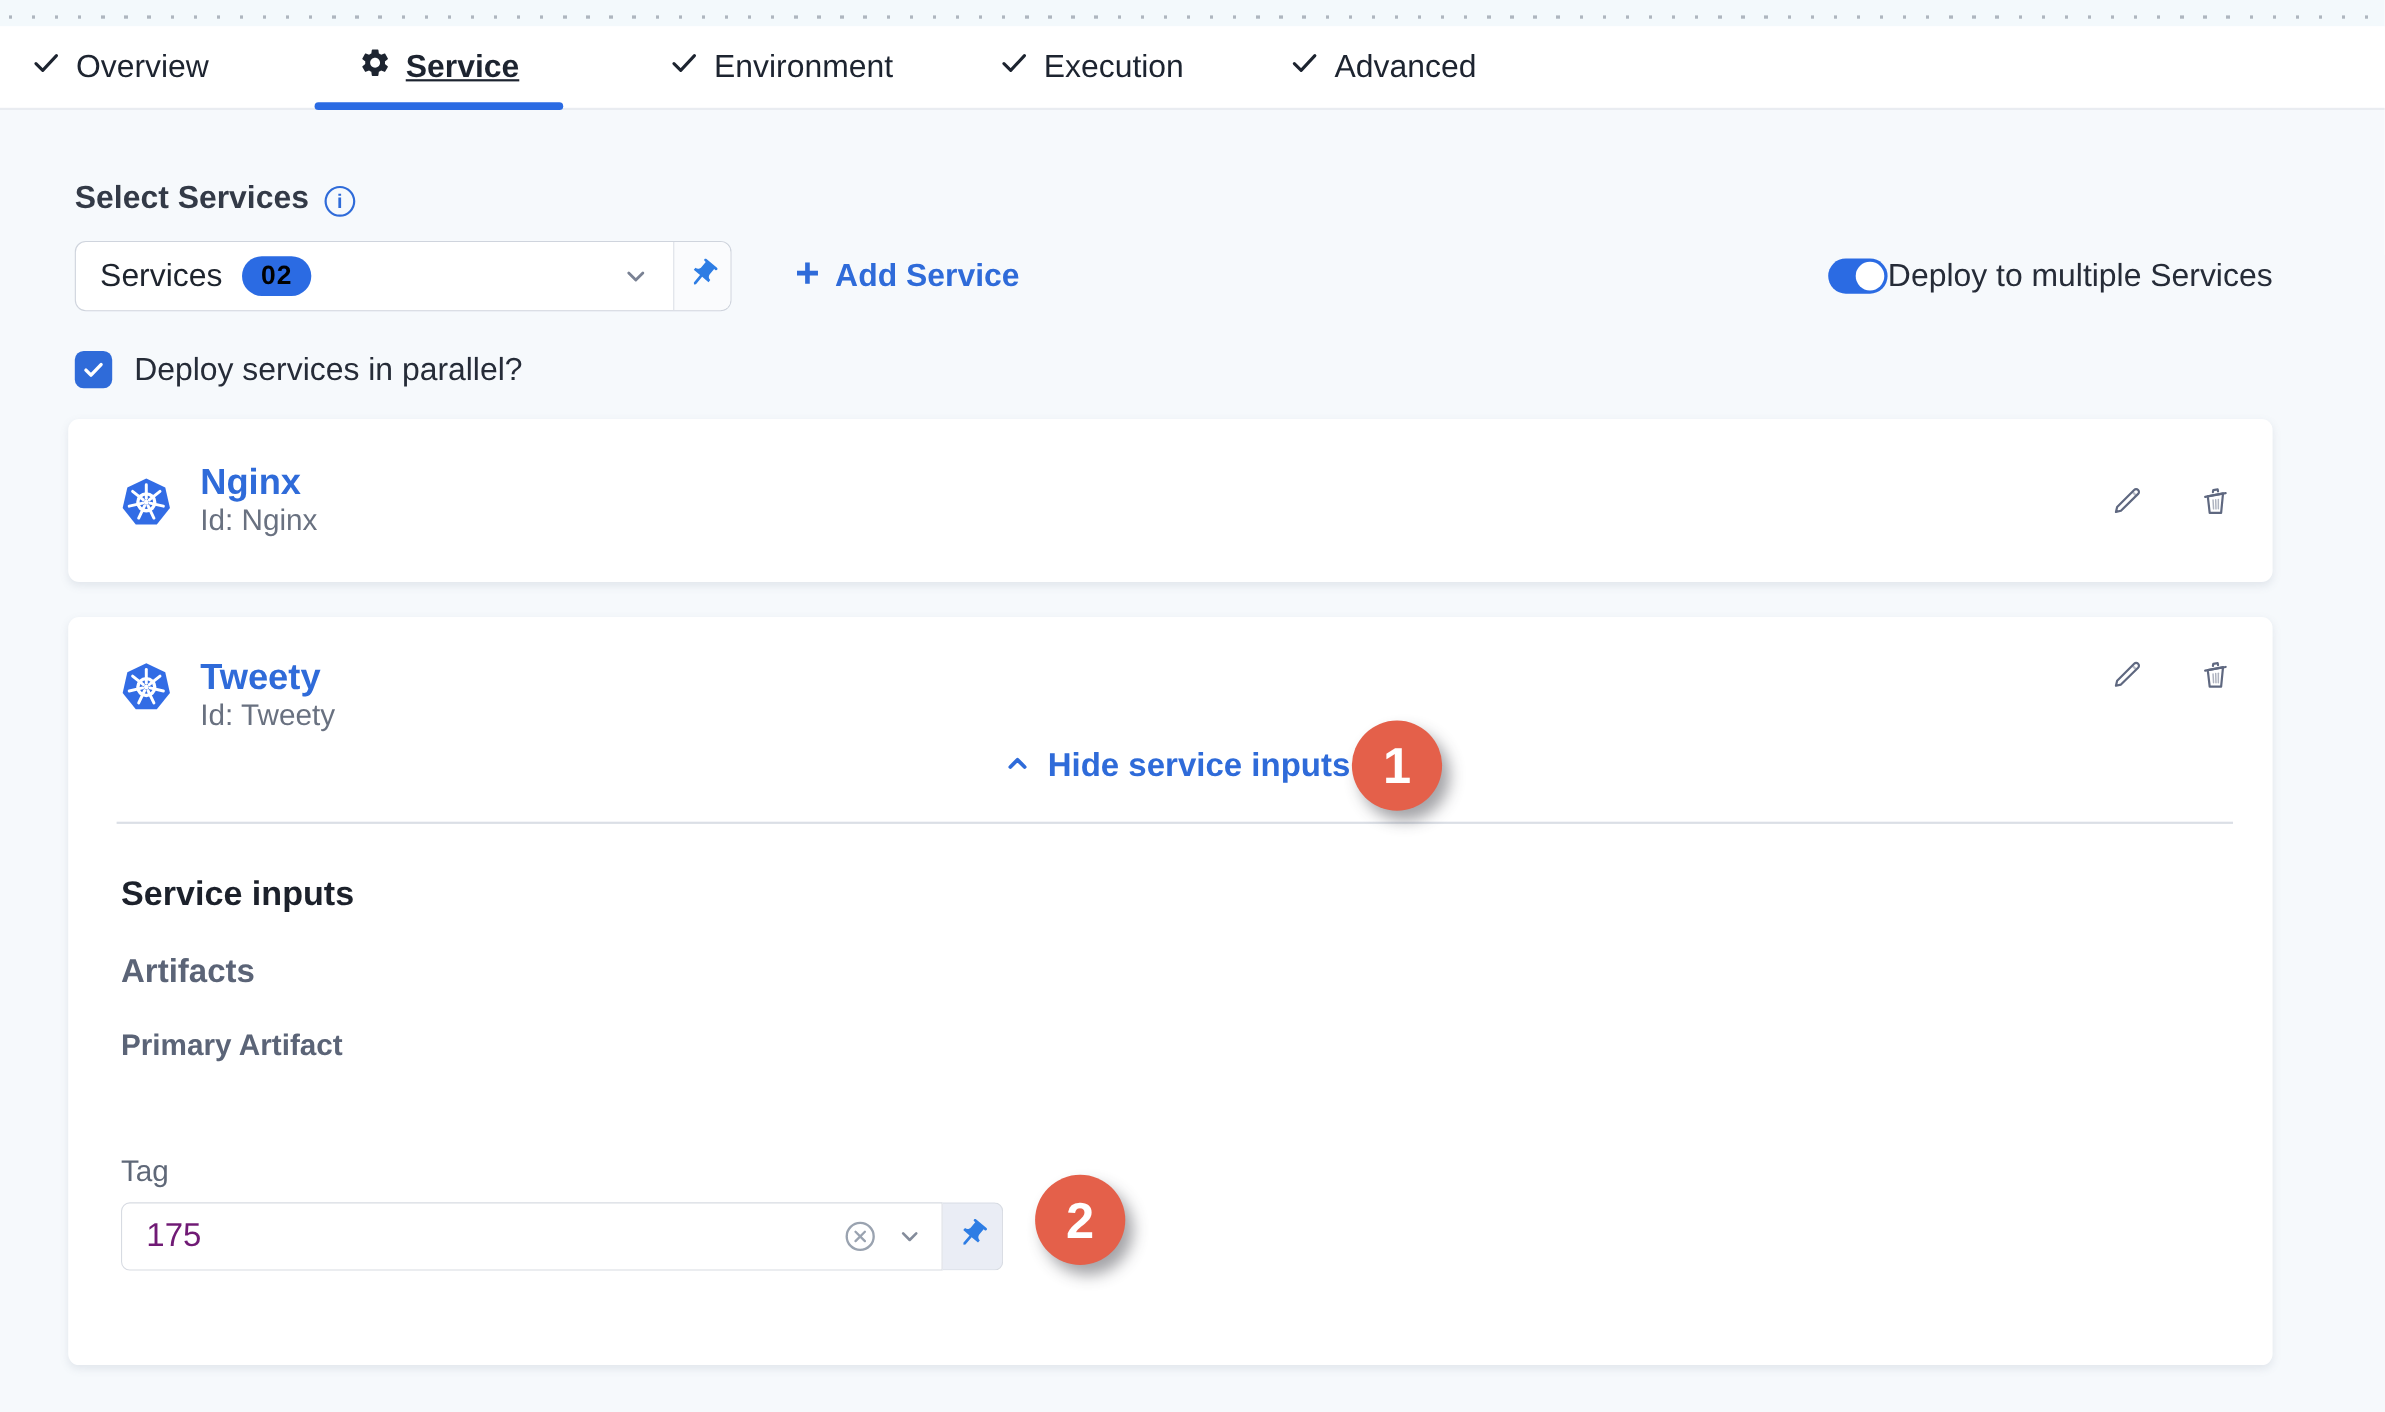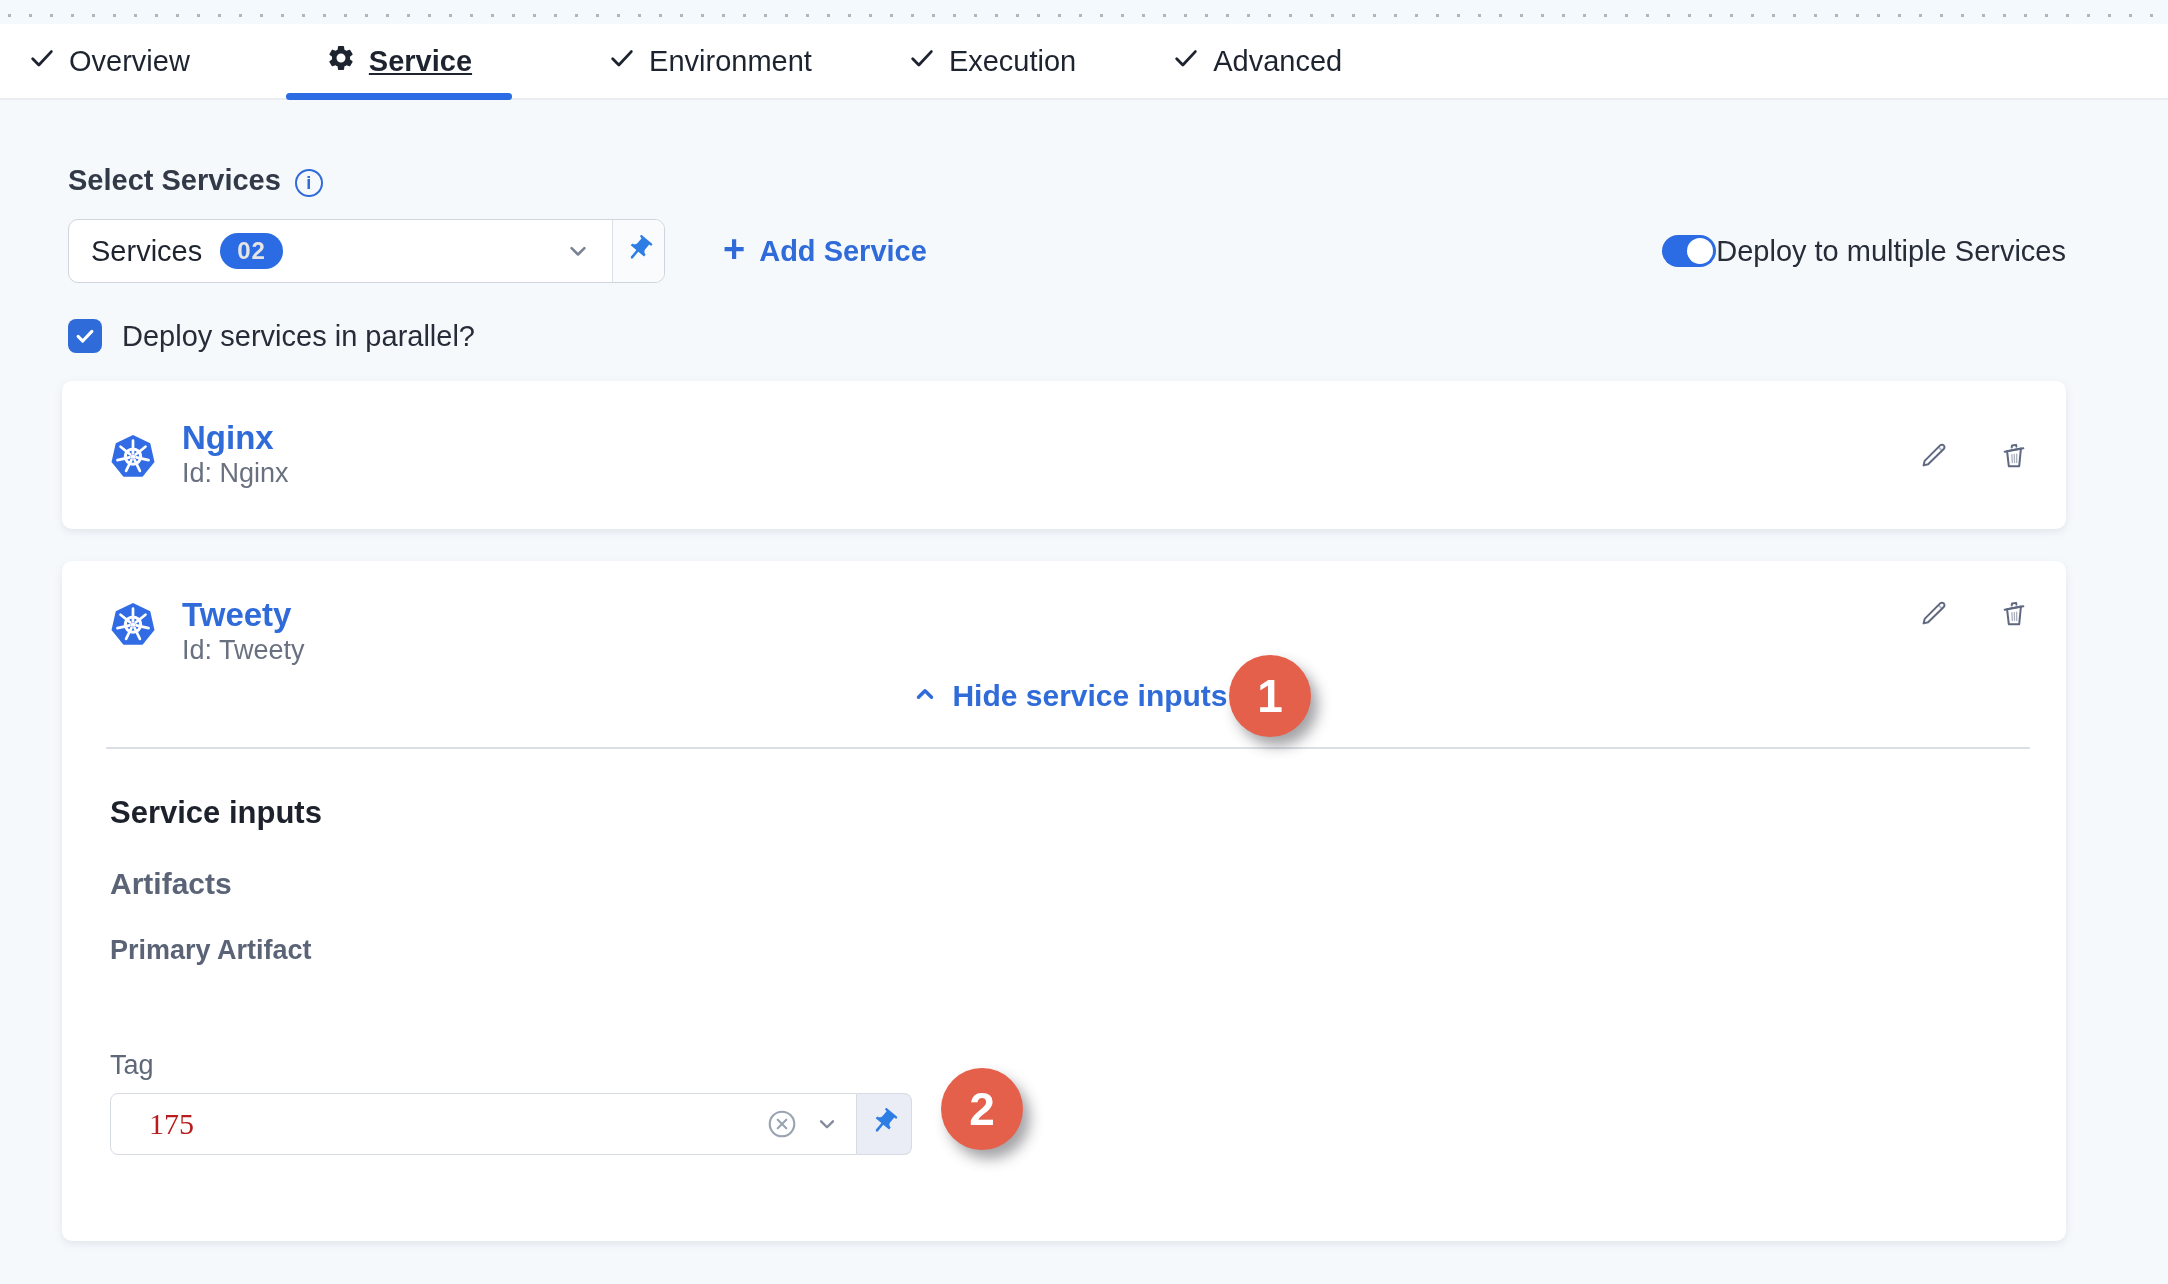--- a/index.html
+++ b/index.html
@@ -103,21 +103,21 @@
   .sd-main {
     flex: 1;
     display: flex;
     align-items: center;
     gap: 18px;
     padding: 0 20px 0 22px;
   }
   .sd-value { font-size: 29px; color: #1e242e; }
   .count-pill {
     background: #2b6be3;
-    color: #e5e5e5;
+    color: #000000;
     font-size: 24px;
     font-weight: 700;
     padding: 4px 17px;
     border-radius: 999px;
     letter-spacing: 1px;
   }
   .sd-chevron { margin-left: auto; color: #7a8294; display: flex; align-items: center; }
   .sd-pin {
     width: 52px;
     border-left: 1.5px solid #dce0e8;
@@ -249,26 +249,25 @@
     align-items: center;
     background: #fff;
     border: 1.5px solid #d7dbe2;
     border-radius: 8px 0 0 8px;
     padding: 0 16px 0 22px;
   }
   .tag-input {
     flex: 1;
     border: none;
     outline: none;
-    font-family: Liberation Serif, serif;
+    font-family: Liberation Sans, sans-serif;
     font-size: 30px;
-    color: #b91c1c;
+    color: #701a75;
     background: transparent;
     min-width: 0;
-    margin-left: 16px;
   }
   .tag-adorn { display: flex; align-items: center; gap: 16px; }
   .tag-pin-cell {
     width: 55px;
     background: #eaedf5;
     border: 1.5px solid #d7dbe2;
     border-left: none;
     border-radius: 0 8px 8px 0;
     display: flex;
     align-items: center;

